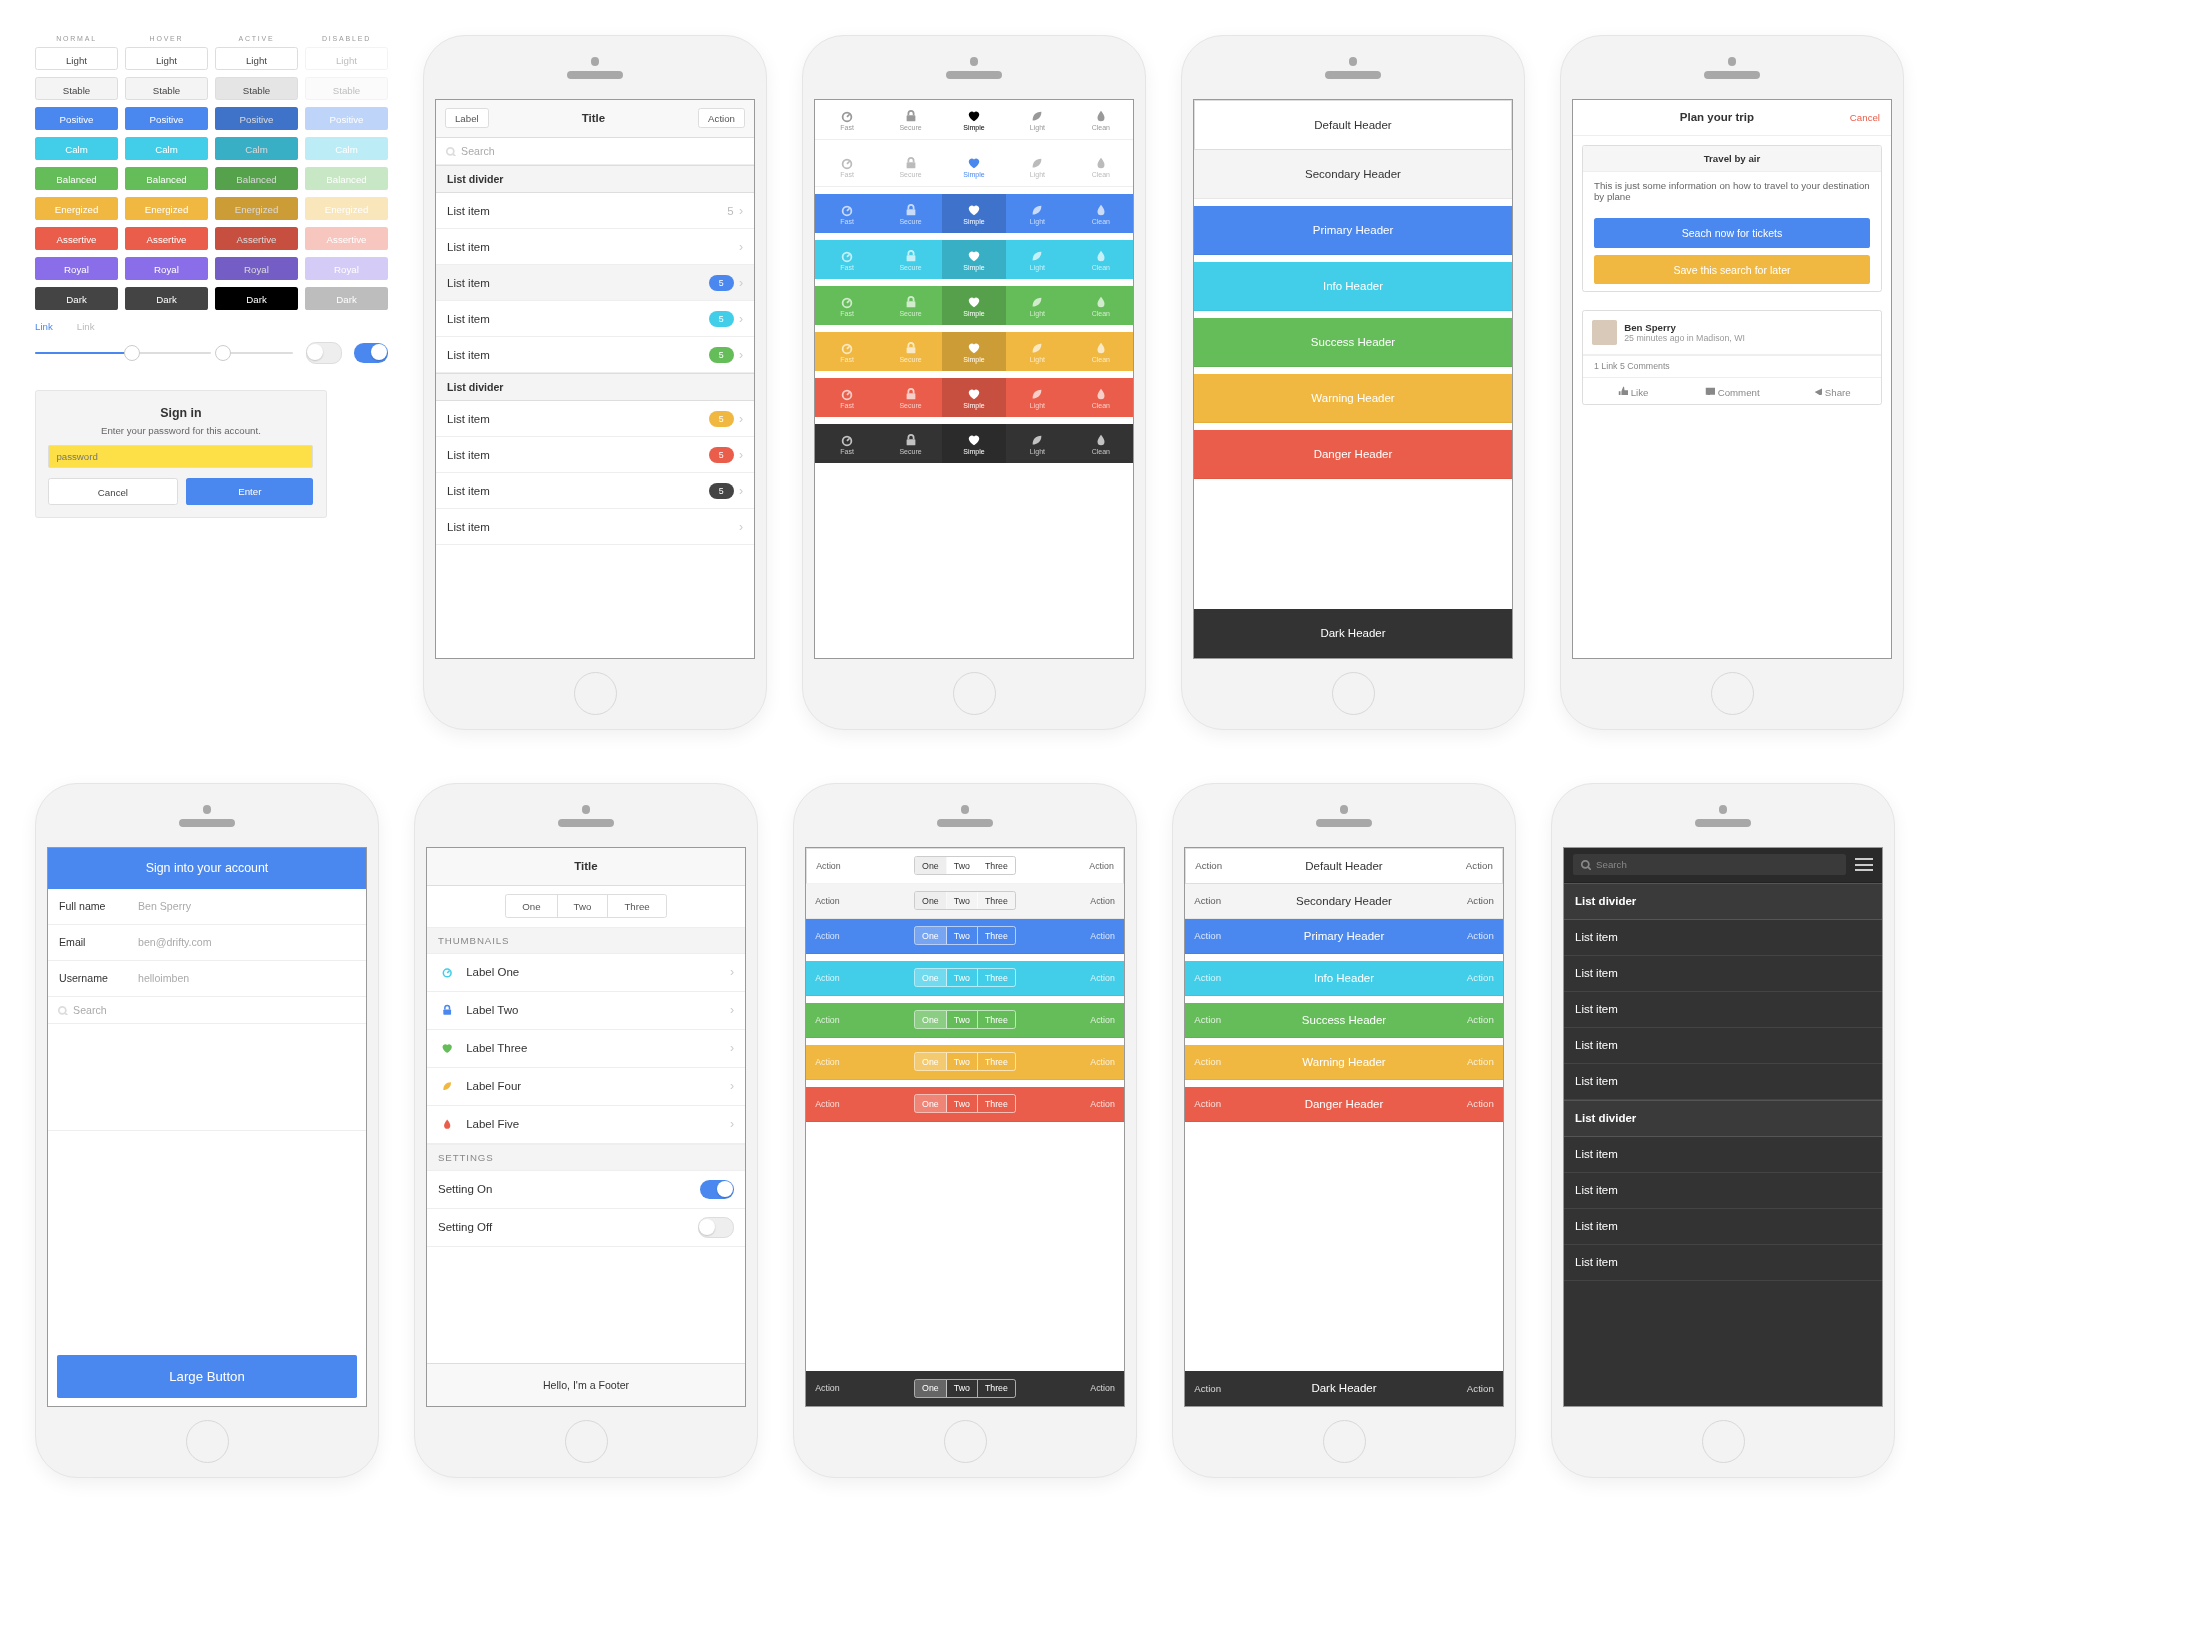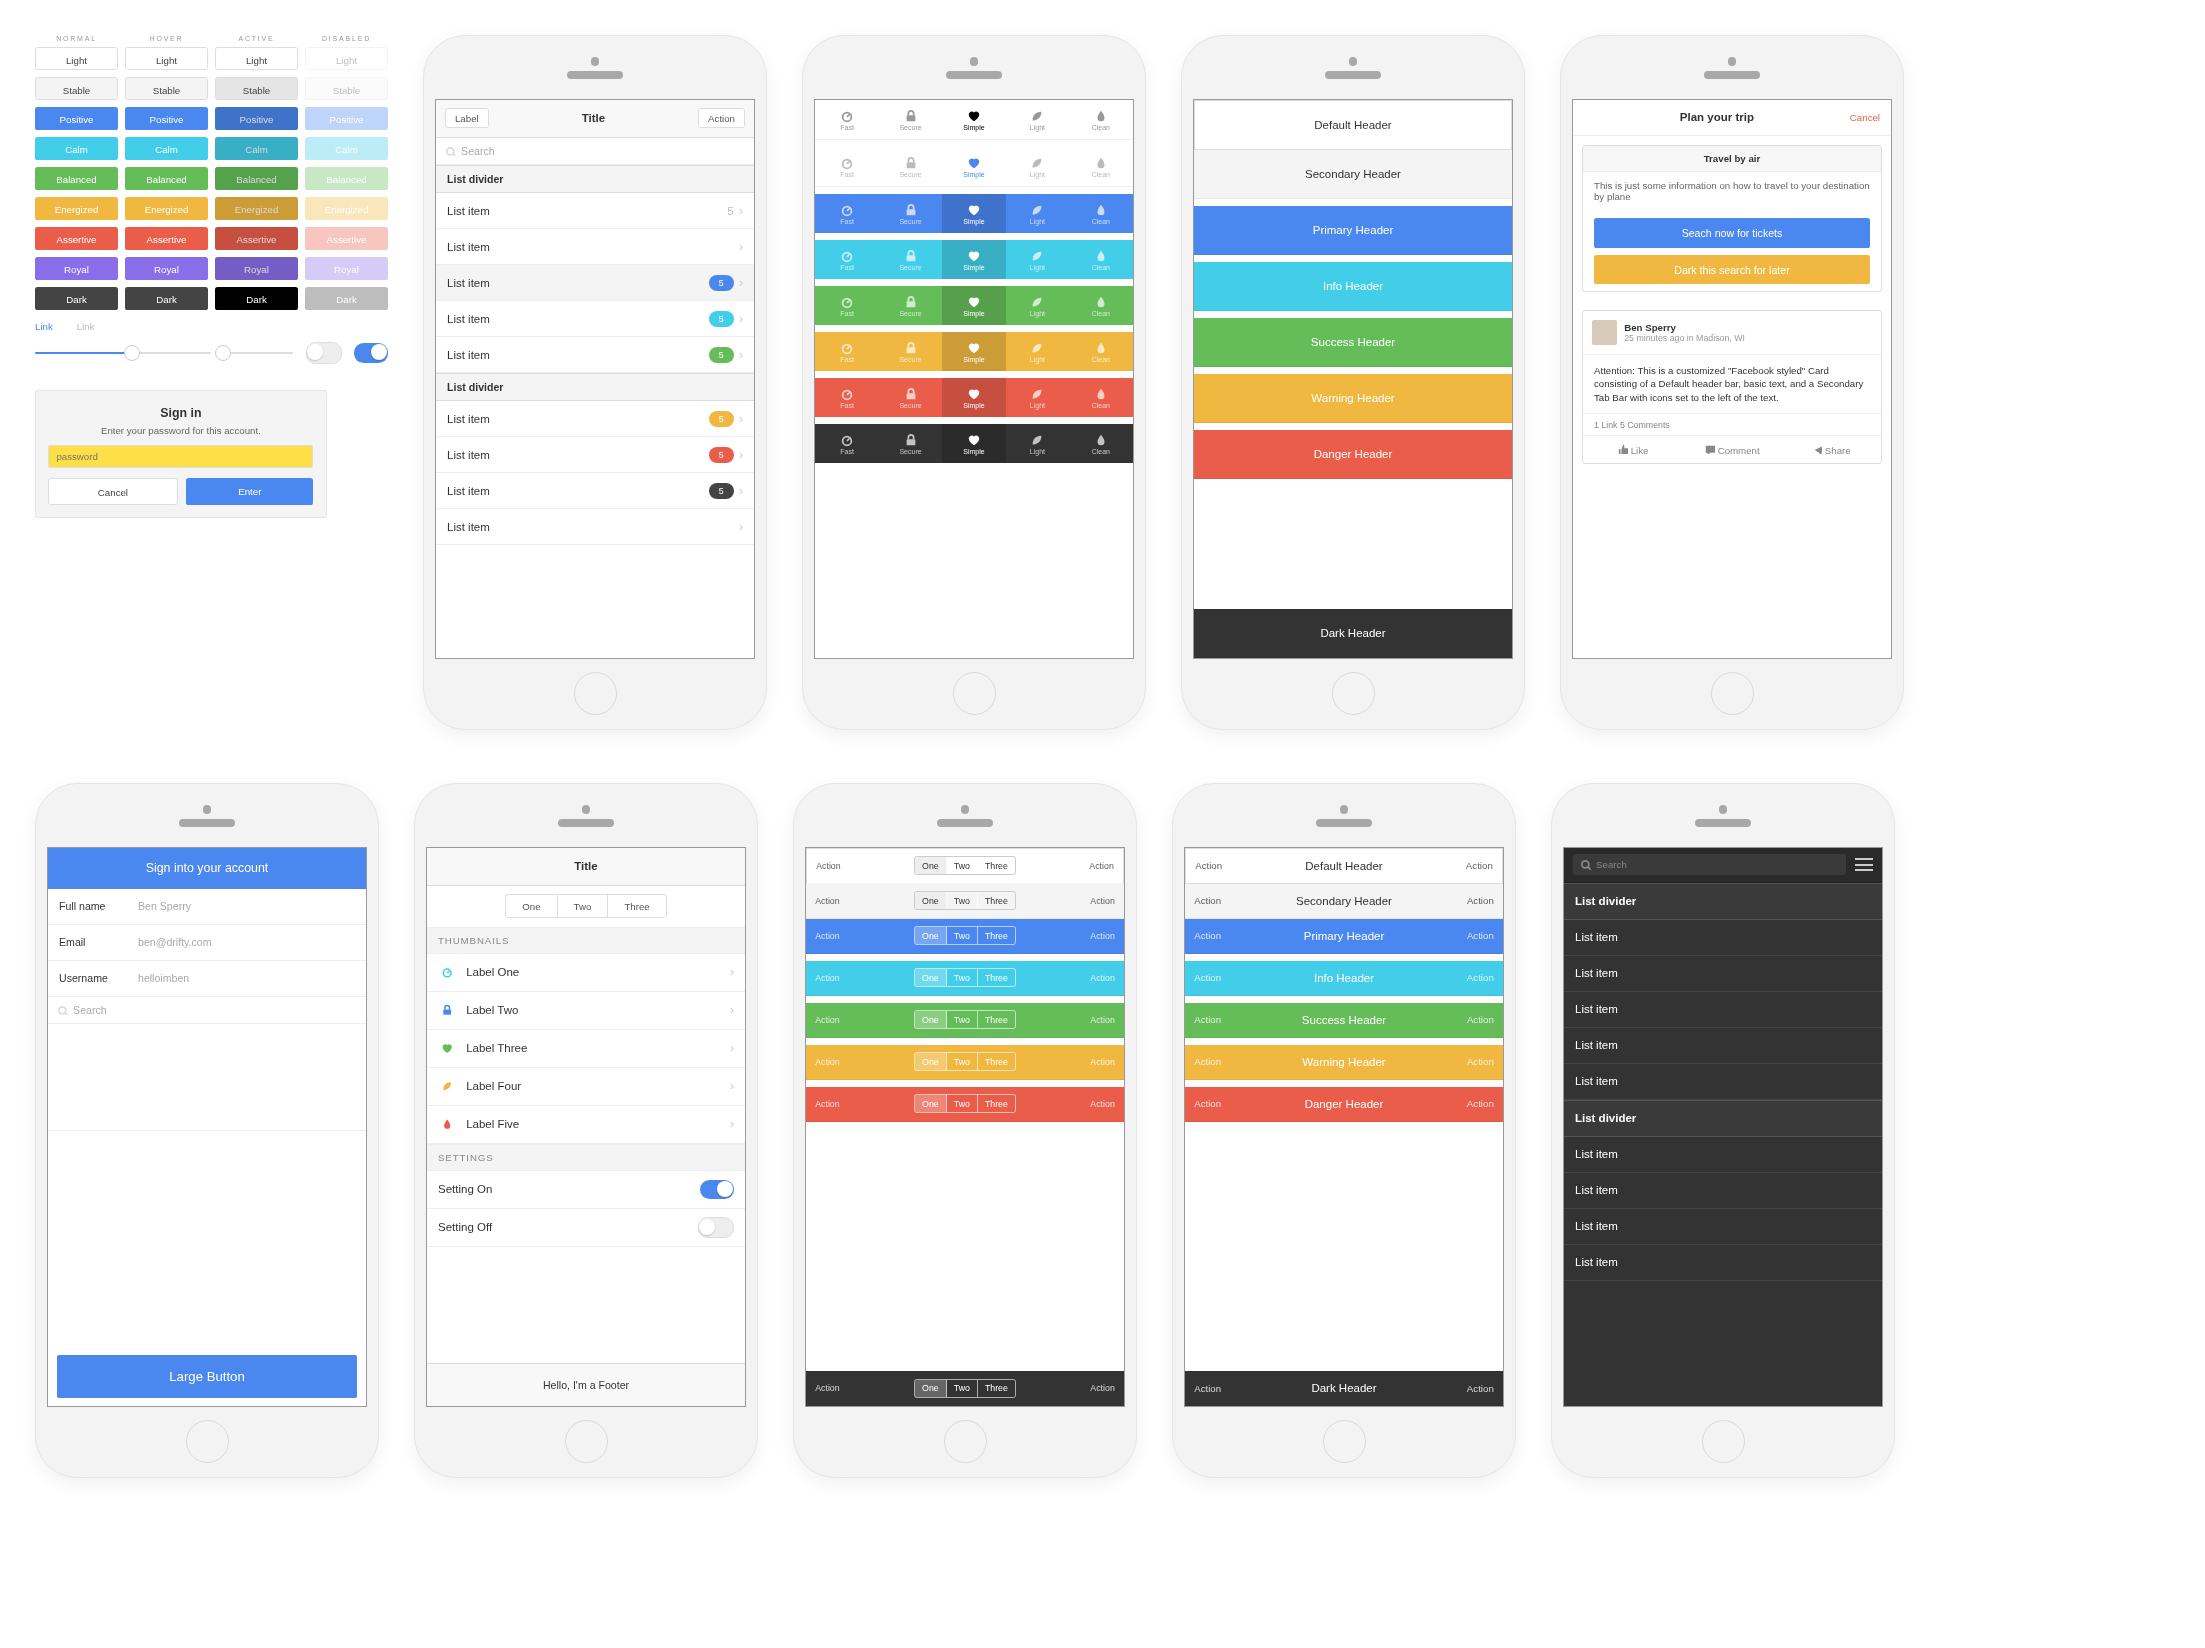--- a/index.html
+++ b/index.html
@@ -638,31 +638,30 @@
     <div class="screen trip">
       <div class="tnav">
         <span></span>
         <span class="t-title">Plan your trip</span>
         <span class="cancel">Cancel</span>
       </div>
       <div class="card">
         <div class="ch">Travel by air</div>
         <div class="cp">This is just some information on how to travel to your destination by plane</div>
         <span class="cbtn cb-blue">Seach now for tickets</span>
-        <span class="cbtn cb-amber">Dark this search for later</span>
+        <span class="cbtn cb-amber">Save this search for later</span>
       </div>
       <div class="card">
         <div class="fbhead">
           <div class="avatar"></div>
           <div>
             <div style="font-weight:600">Ben Sperry</div>
             <div style="color:#999;font-size:8.8px">25 minutes ago in Madison, WI</div>
           </div>
         </div>
-        <div style="padding:8.8px 10.6px;font-size:9.7px;line-height:1.4">Attention: This is a customized "Facebook styled" Card consisting of a Default header bar, basic text, and a Secondary Tab Bar with icons set to the left of the text.</div>
         <div style="padding:5.3px 10.6px;color:#888;font-size:8.8px;border-top:0.9px solid #eee">1 Link   5 Comments</div>
         <div class="fbbar">
           <div class="fb"><svg width="10.6" height="10.6" viewBox="0 0 12 12">
                   <use href="#i-thumb"></use>
                 </svg> <span>Like</span></div>
           <div class="fb"><svg width="10.6" height="10.6" viewBox="0 0 12 12">
                   <use href="#i-chat"></use>
                 </svg> <span>Comment</span></div>
           <div class="fb"><svg width="10.6" height="10.6" viewBox="0 0 12 12">
                   <use href="#i-share"></use>

